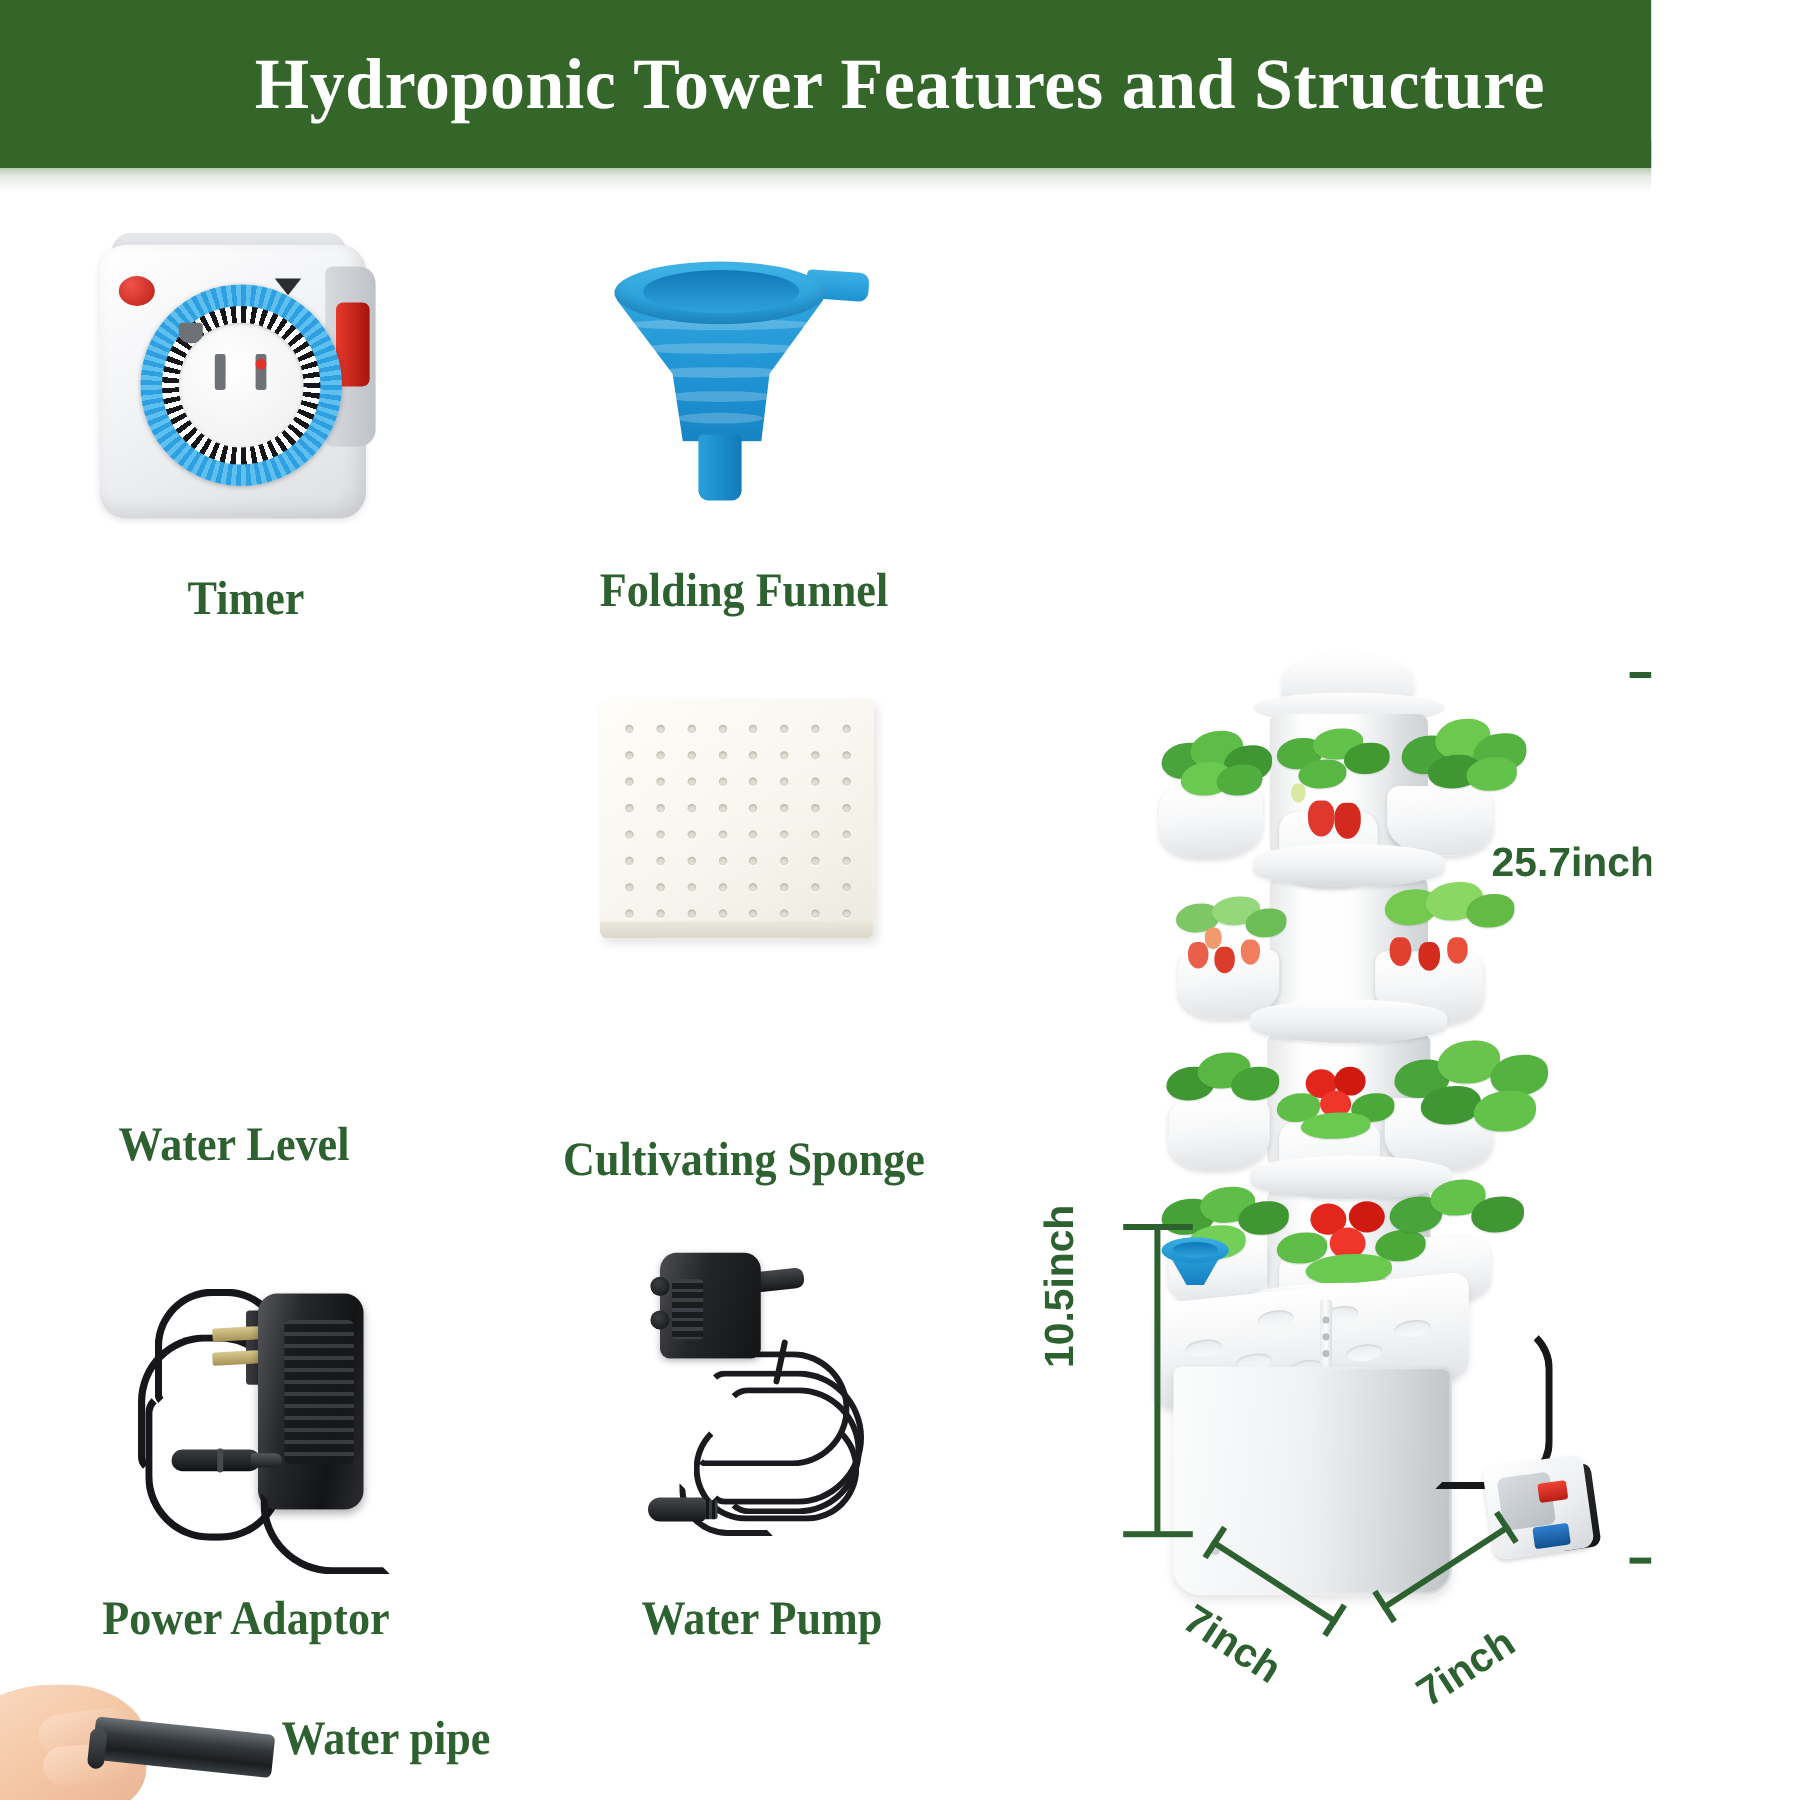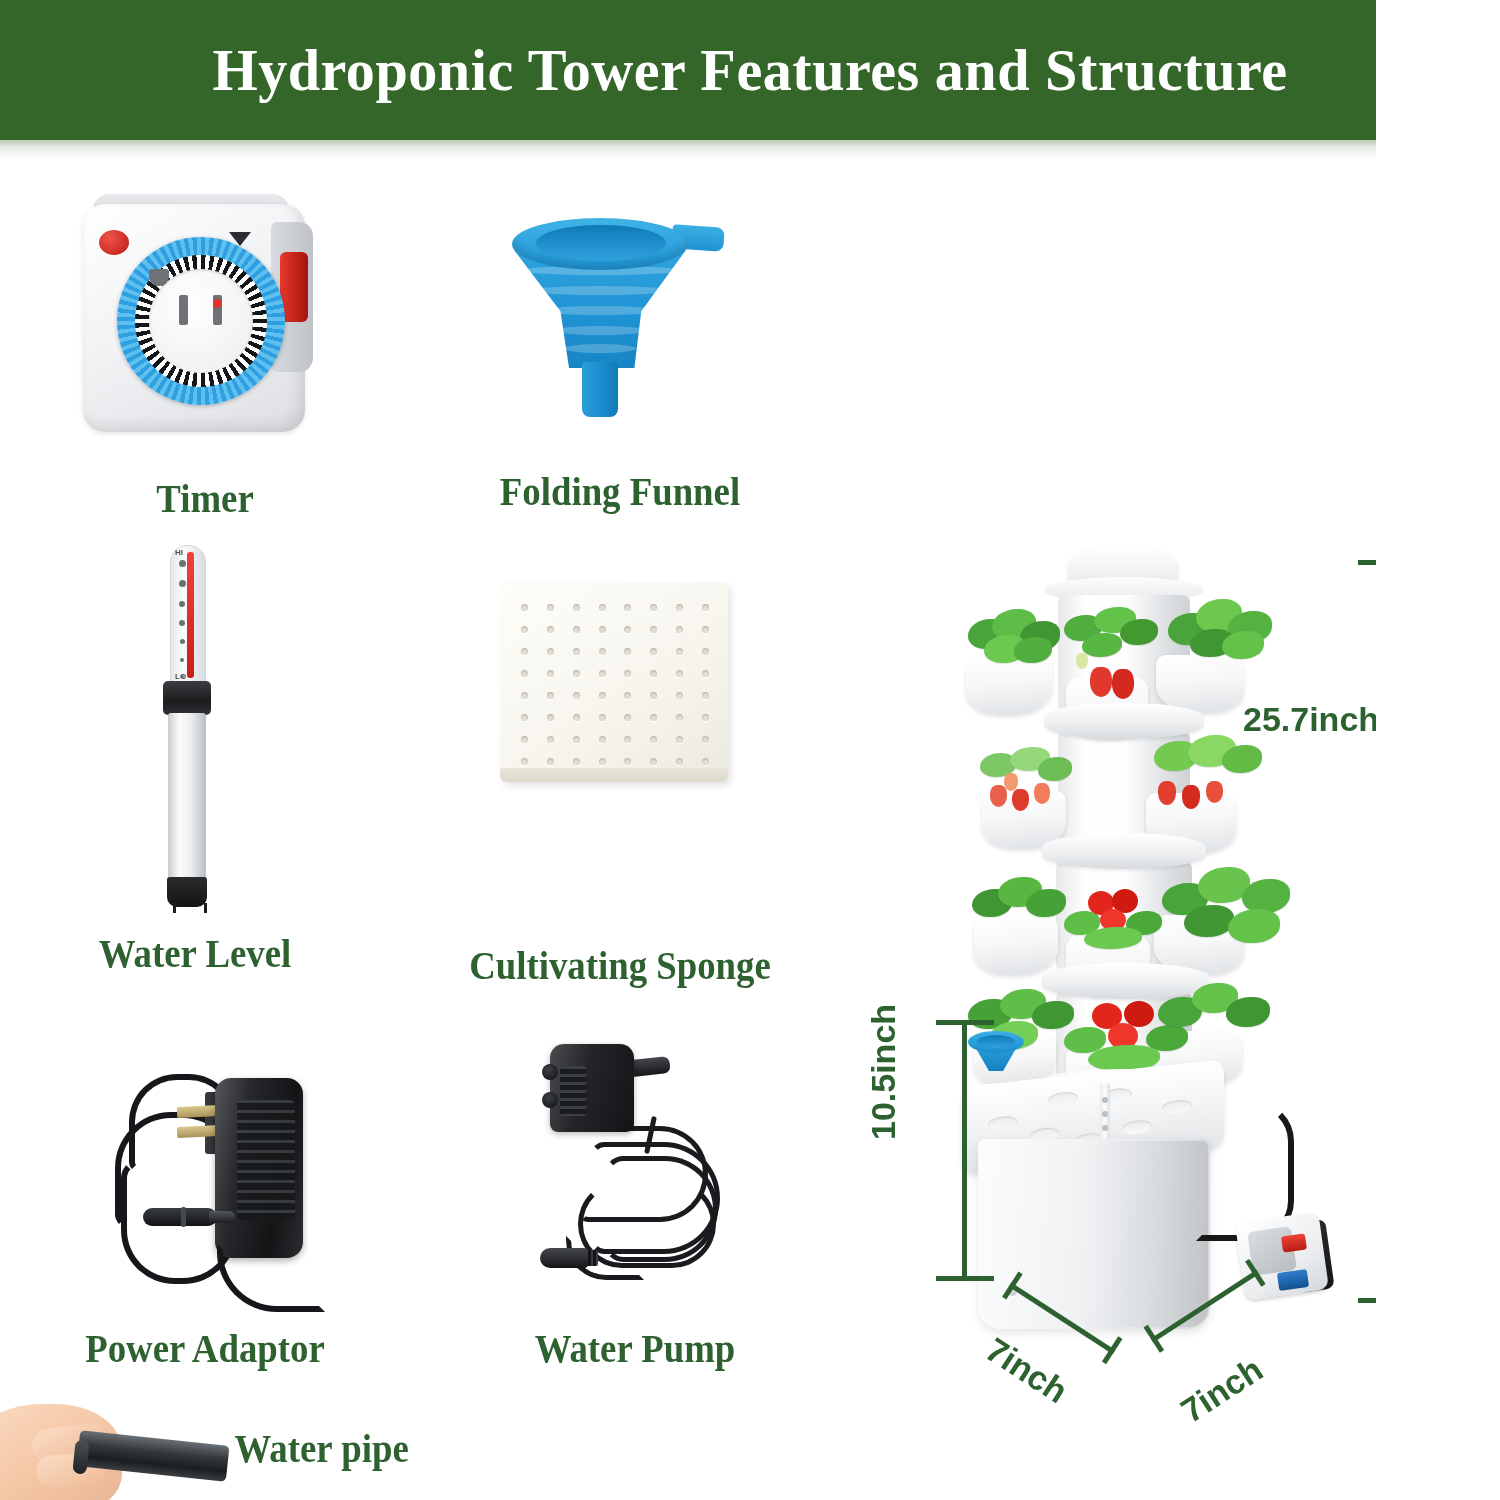--- a/index.html
+++ b/index.html
@@ -539,39 +539,20 @@
     <div class="funnel-ring fr3"></div>
     <div class="funnel-ring fr4"></div>
     <div class="funnel-ring fr5"></div>
     <div class="funnel-rim">
       <div class="funnel-rim-hole"></div>
     </div>
     <div class="funnel-spout"></div>
   </div>
   <div class="label" style="left:470px;top:468px;width:300px;">Folding Funnel</div>
 
-  <div class="item waterlevel">
-    <div class="wl-clear">
-      <div class="wl-hi">HI</div>
-      <div class="wl-scale">
-        <span class="wl-dot"></span>
-        <span class="wl-dot"></span>
-        <span class="wl-dot s2"></span>
-        <span class="wl-dot s2"></span>
-        <span class="wl-dot s3"></span>
-        <span class="wl-dot s4"></span>
-        <span class="wl-dot s5"></span>
-      </div>
-      <div class="wl-lo">LO</div>
-      <div class="wl-redstrip"></div>
-    </div>
-    <div class="wl-collar"></div>
-    <div class="wl-tube"></div>
-    <div class="wl-foot"></div>
-  </div>
   <div class="label" style="left:60px;top:930px;width:270px;">Water Level</div>
 
   <div class="item sponge">
     <div class="sponge-block">
       <div class="sponge-dots">
         <span class="sponge-dot"></span>
           <span class="sponge-dot"></span>
           <span class="sponge-dot"></span>
           <span class="sponge-dot"></span>
         <span class="sponge-dot"></span>

